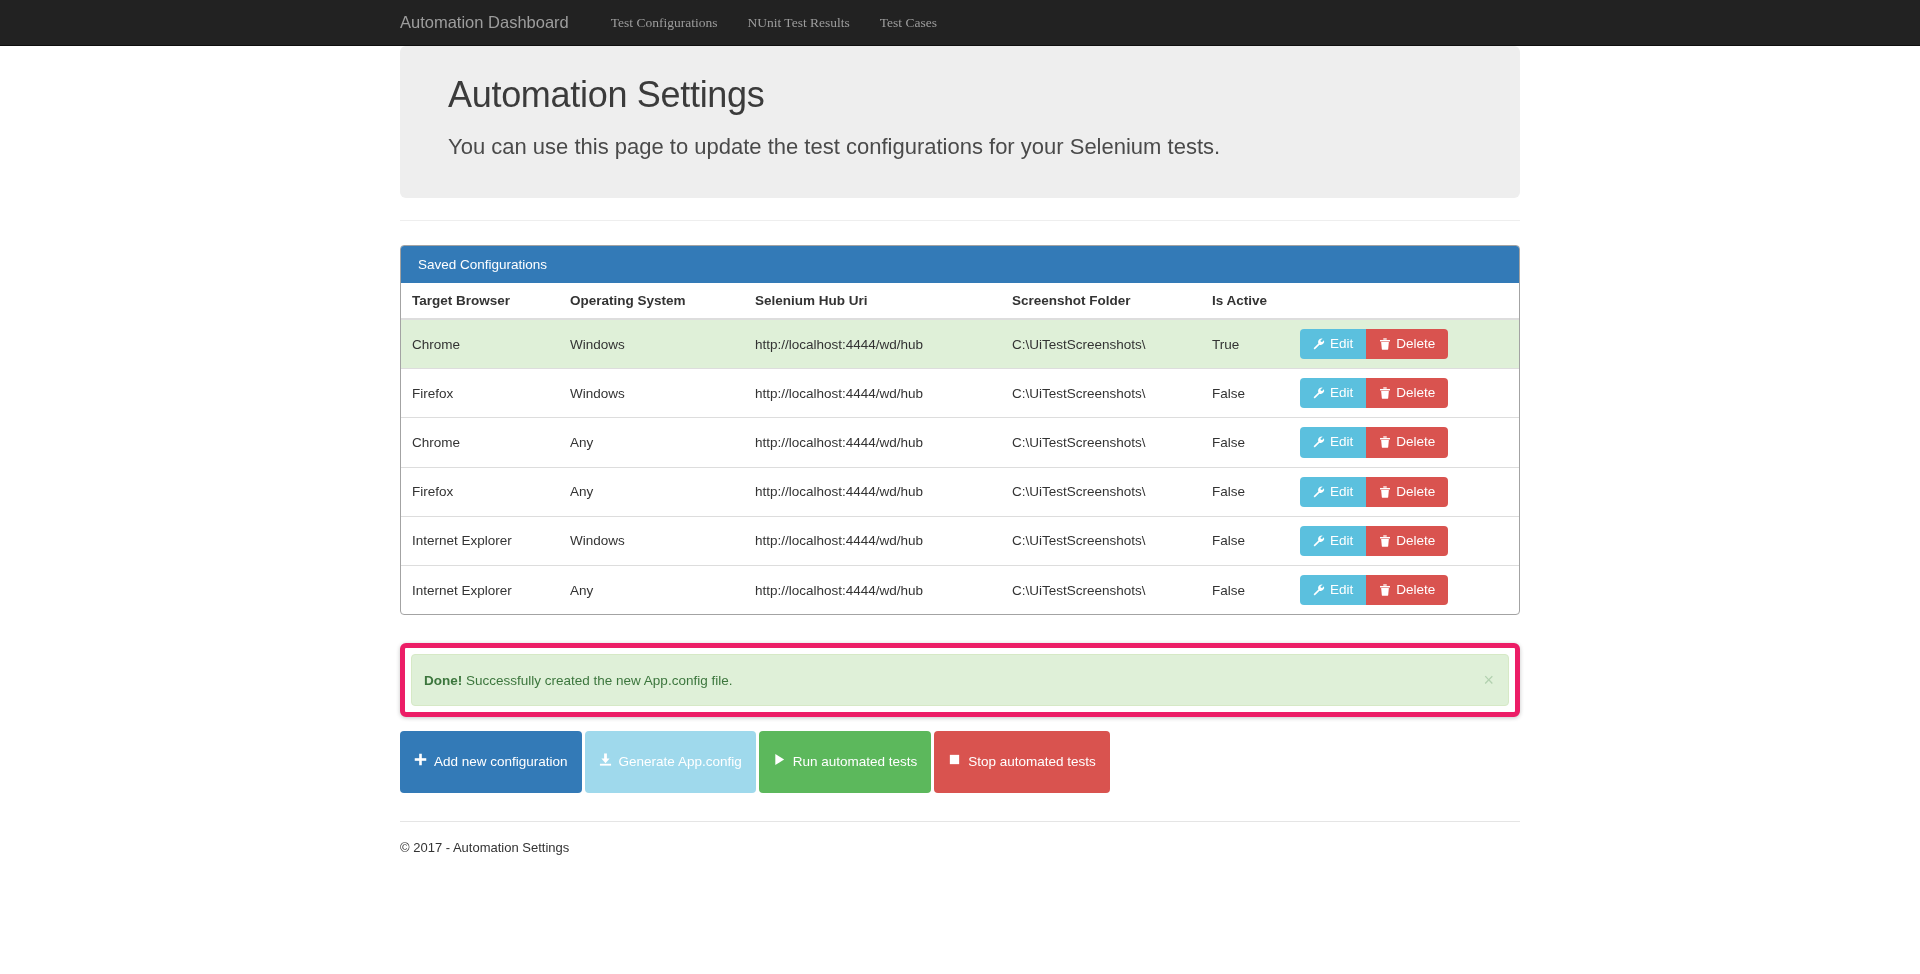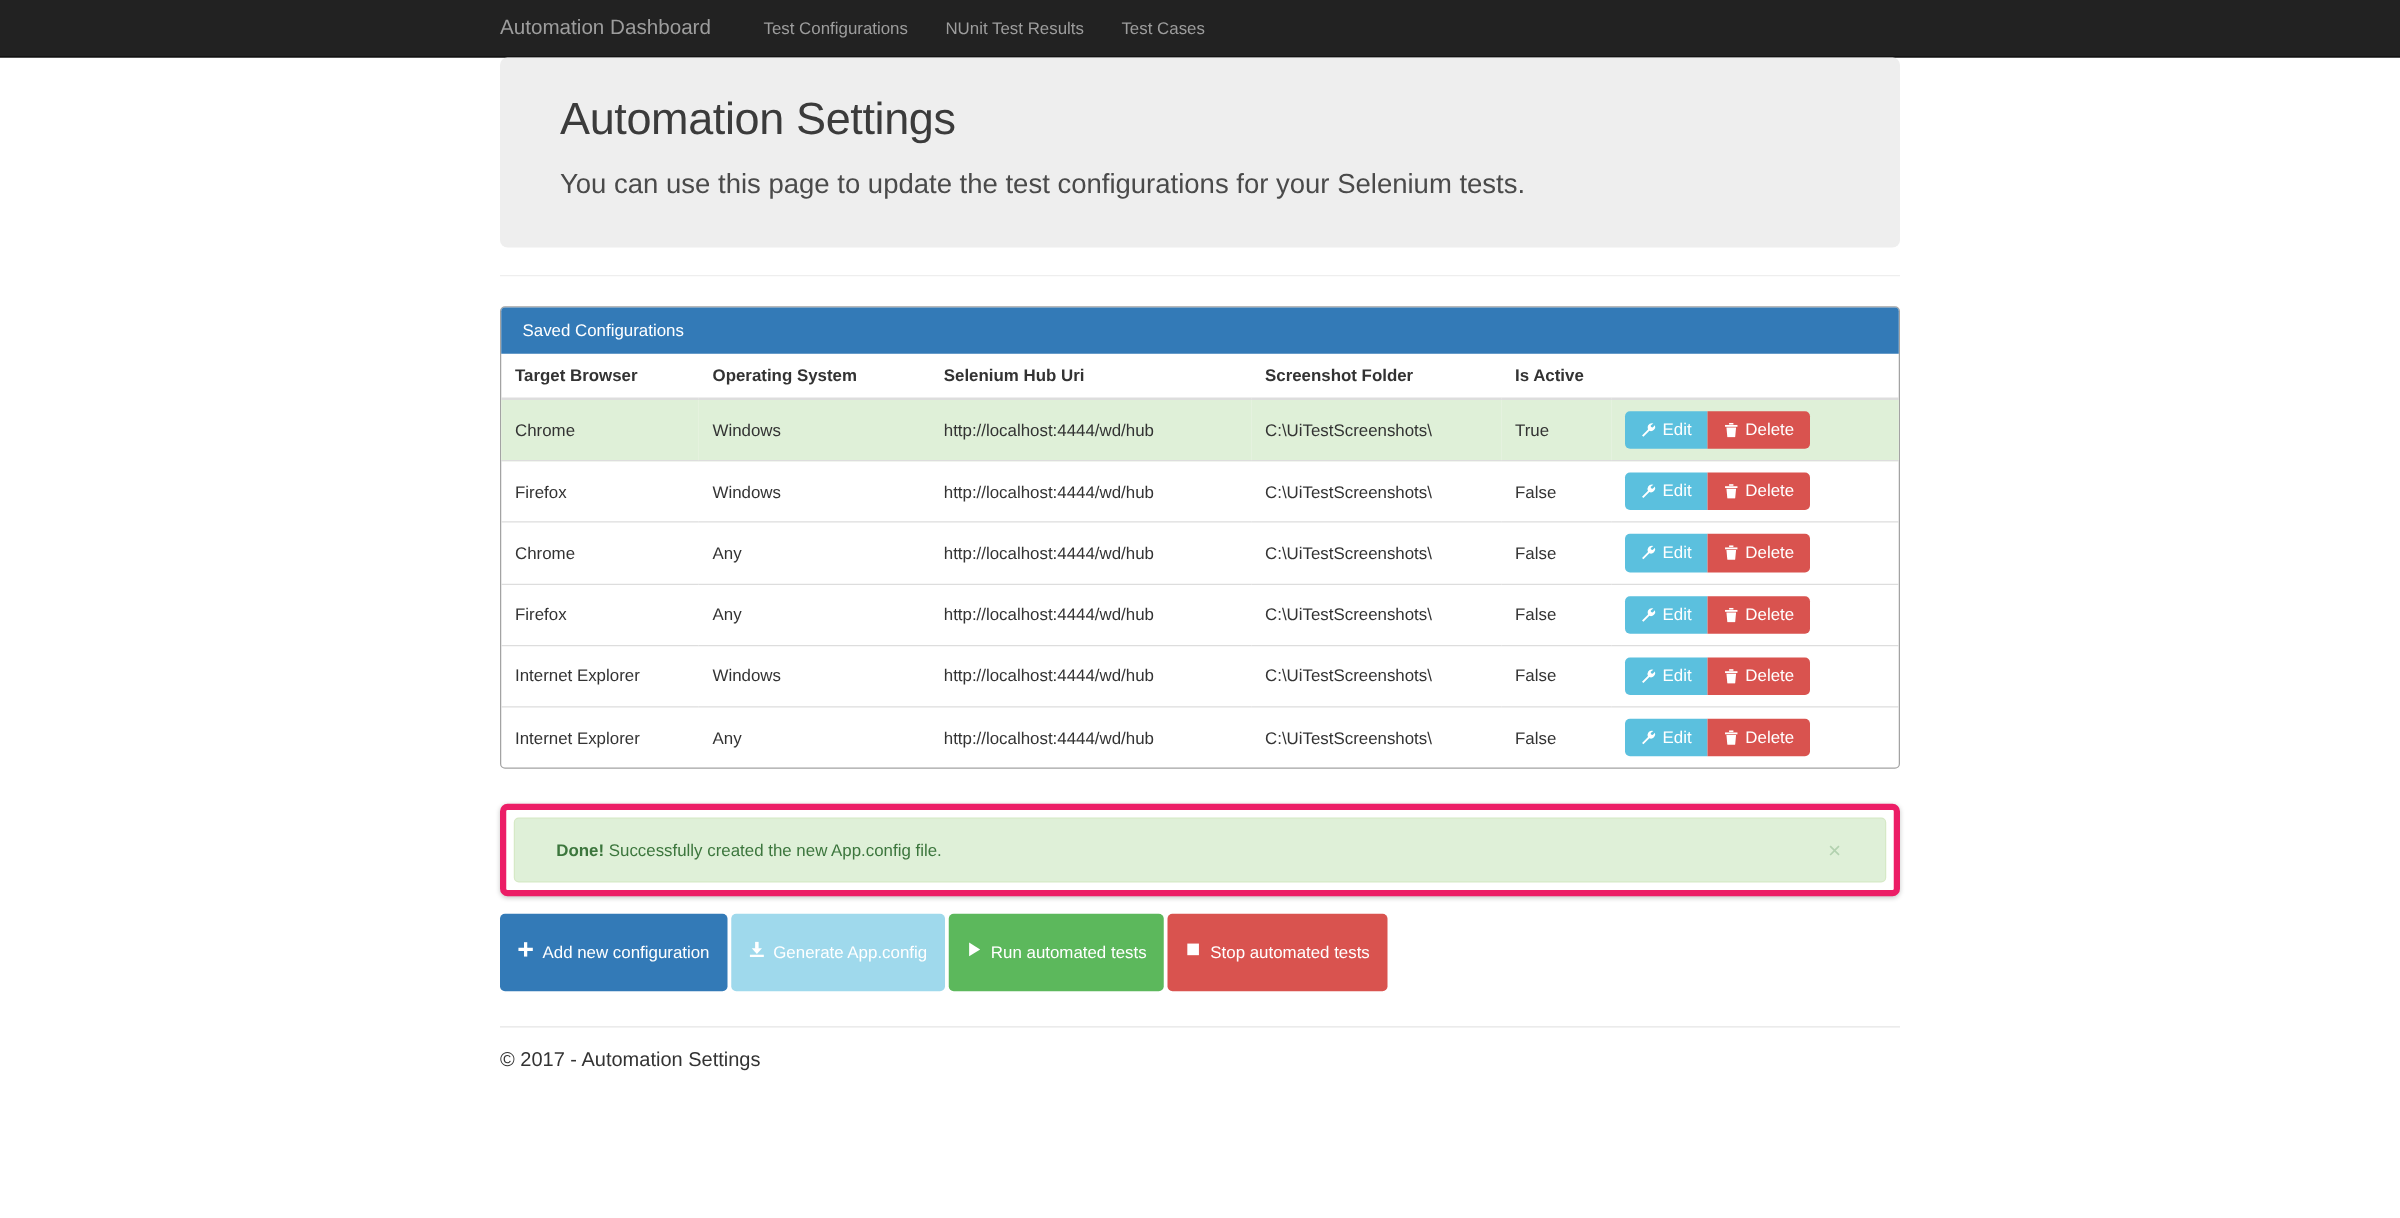--- a/index.html
+++ b/index.html
@@ -28,21 +28,21 @@
     height: 41px;
   }
   .brand {
     color: #9d9d9d;
     font-size: 16.5px;
     padding: 0 15px;
     line-height: 41px;
     cursor: pointer;
     white-space: nowrap;
   }
-  .nav-links { display: flex; align-items: center; margin-left: 12px; }
+  .nav-links { display: flex; align-items: center; margin-left: 12px; font-family: Liberation Serif, serif; }
   .nav-link {
     color: #9d9d9d;
     font-size: 13.5px;
     padding: 0 15px;
     line-height: 41px;
     cursor: pointer;
     white-space: nowrap;
   }
 
   
@@ -158,21 +158,21 @@
     padding: 6px;
     background: #ffffff;
     margin-bottom: 14px;
     box-shadow: 0 1px 4px rgba(0,0,0,0.22);
   }
   .alert {
     background: #dff0d8;
     border: 1px solid #d6e9c6;
     border-radius: 4px;
     color: #3c763d;
-    padding: 16px 33px;
+    padding: 16px 12px;
     font-size: 13.5px;
     display: flex;
     align-items: center;
     justify-content: space-between;
     min-height: 52px;
   }
   .alert strong { font-weight: bold; }
   .alert-close {
     color: #8fb98f;
     font-size: 18px;
@@ -210,21 +210,21 @@
   .abtn-success { background: #5cb85c; }
   .abtn-danger  { background: #d9534f; }
 
   
   footer {
     border-top: 1px solid #e5e5e5;
     padding-top: 18px;
   }
   footer p {
     margin: 0;
-    font-size: 16px;
+    font-size: 13px;
     color: #333333;
   }
 </style>
 </head>
 <body>
 
 <div class="navbar">
   <div class="navbar-inner">
     <div class="brand">Automation Dashboard</div>
     <div class="nav-links">

